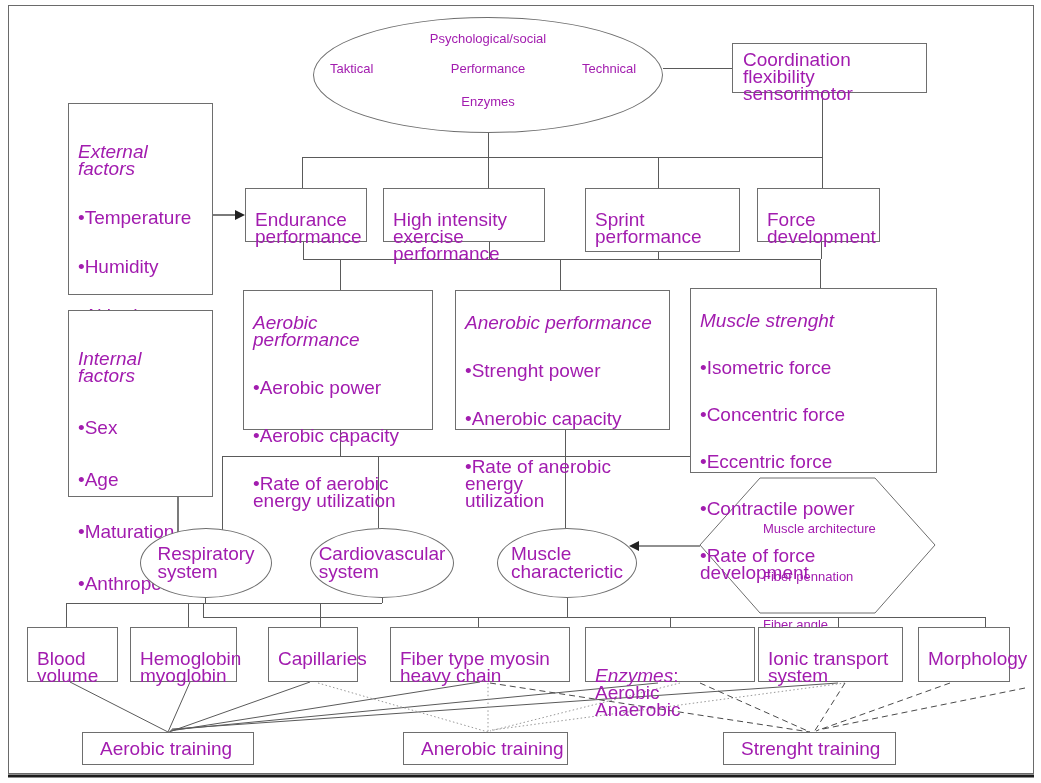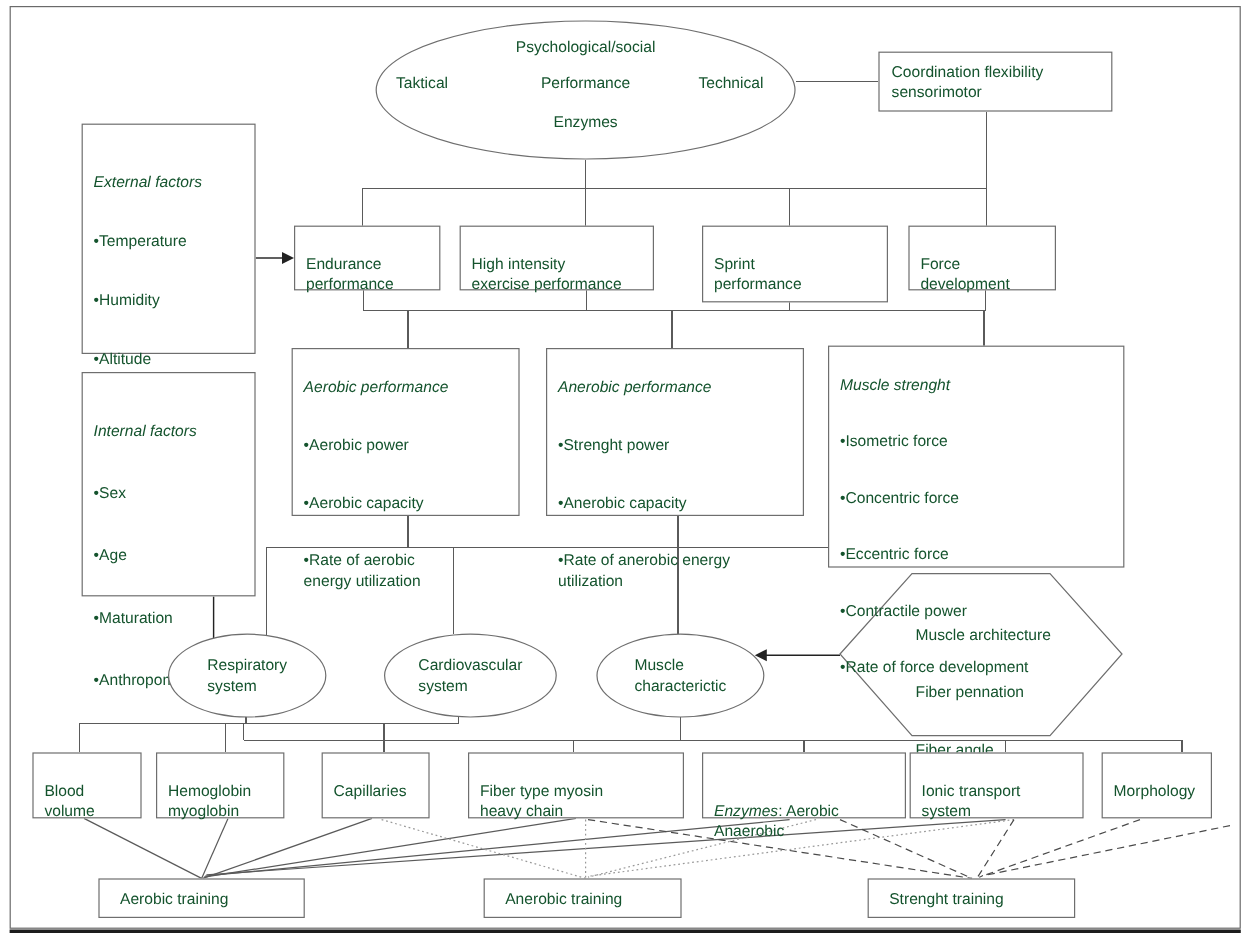--- a/index.html
+++ b/index.html
@@ -1,19 +1,19 @@
 <!DOCTYPE html>
 <html><head>
 <meta charset="utf-8">
 <style>
   html,body{margin:0;padding:0;background:#fff;}
   #stage{position:relative;width:1041px;height:783px;background:#fff;overflow:hidden;
-         font-family:"Liberation Sans",sans-serif;color:#14532d;}
+         font-family:"Liberation Sans",sans-serif;color:#a21caf;}
   #stage *{box-sizing:border-box;}
-  .node{position:absolute;border:1px solid #6e6e6e;background:#fff;font-size:13px;
+  .node{position:absolute;border:1px solid #6e6e6e;background:#fff;font-size:19px;
         line-height:17px;white-space:pre-line;}
   .box{padding:22px 9px;}
   .title{font-style:italic;}
   .it{font-style:italic;}
   .li{margin-top:14px;}
   .external .li{margin-top:15px;}
   .internal .li{margin-top:18px;}
   .muscle-box .li{margin-top:13px;}
   .ellipse{border-radius:50%;display:flex;align-items:center;justify-content:center;
            line-height:18px;}
@@ -166,21 +166,21 @@
     <div class="li">•Concentric force</div>
     <div class="li">•Eccentric force</div>
     <div class="li">•Contractile power</div>
     <div class="li">•Rate of force development</div>
   </div>
 
   <div class="node ellipse" style="left:140px;top:528px;width:132px;height:70px;">
     <div style="white-space:pre-line;">Respiratory
 system</div>
   </div>
-  <div class="node ellipse" style="left:320px;top:528px;width:144px;height:70px;">
+  <div class="node ellipse" style="left:310px;top:528px;width:144px;height:70px;">
     <div style="white-space:pre-line;">Cardiovascular
 system</div>
   </div>
   <div class="node ellipse" style="left:497px;top:528px;width:140px;height:70px;">
     <div style="white-space:pre-line;">Muscle
 characterictic</div>
   </div>
 
   <div class="txt" style="left:763px;top:503px;">
     <div>Muscle architecture</div>

